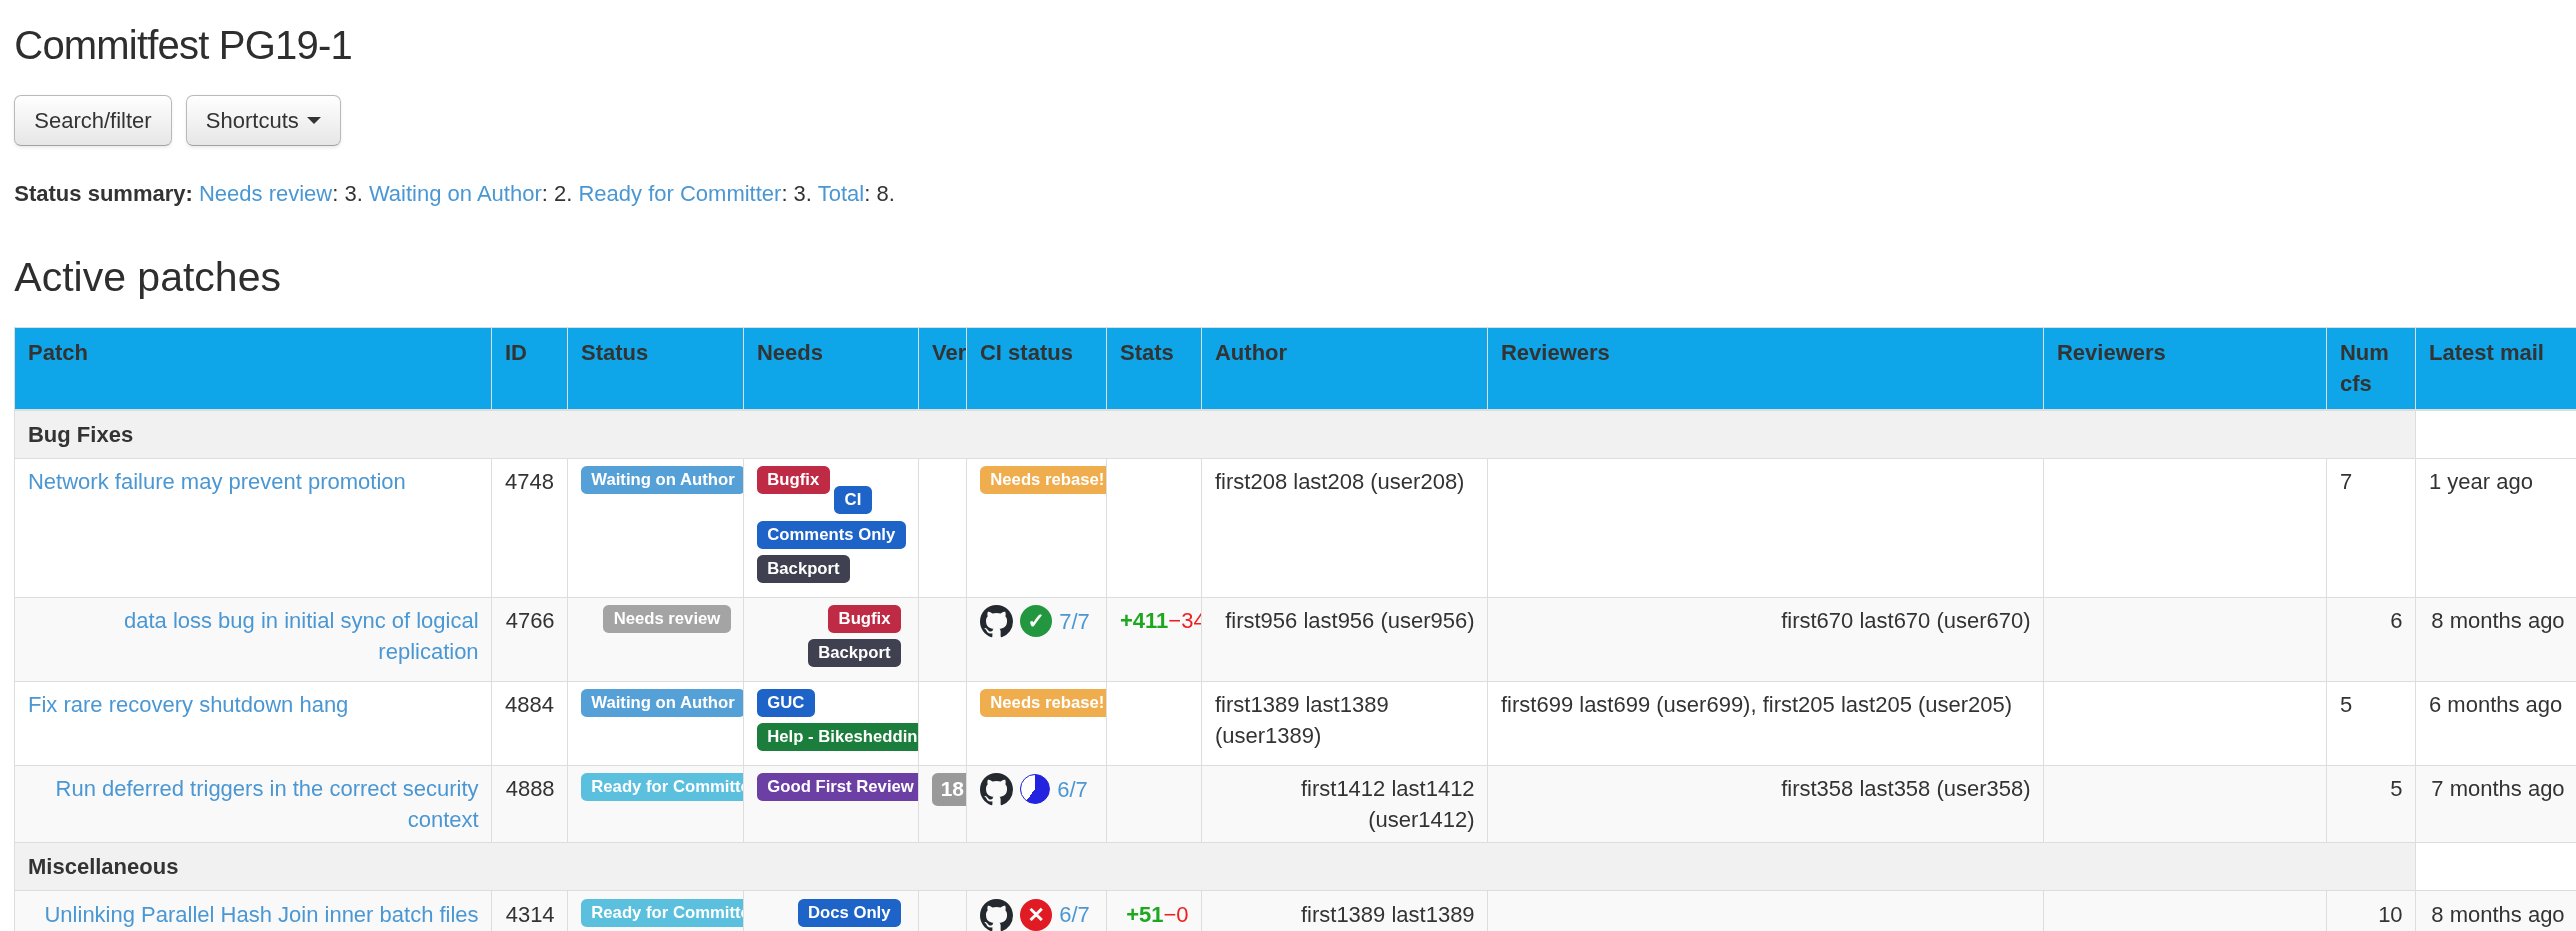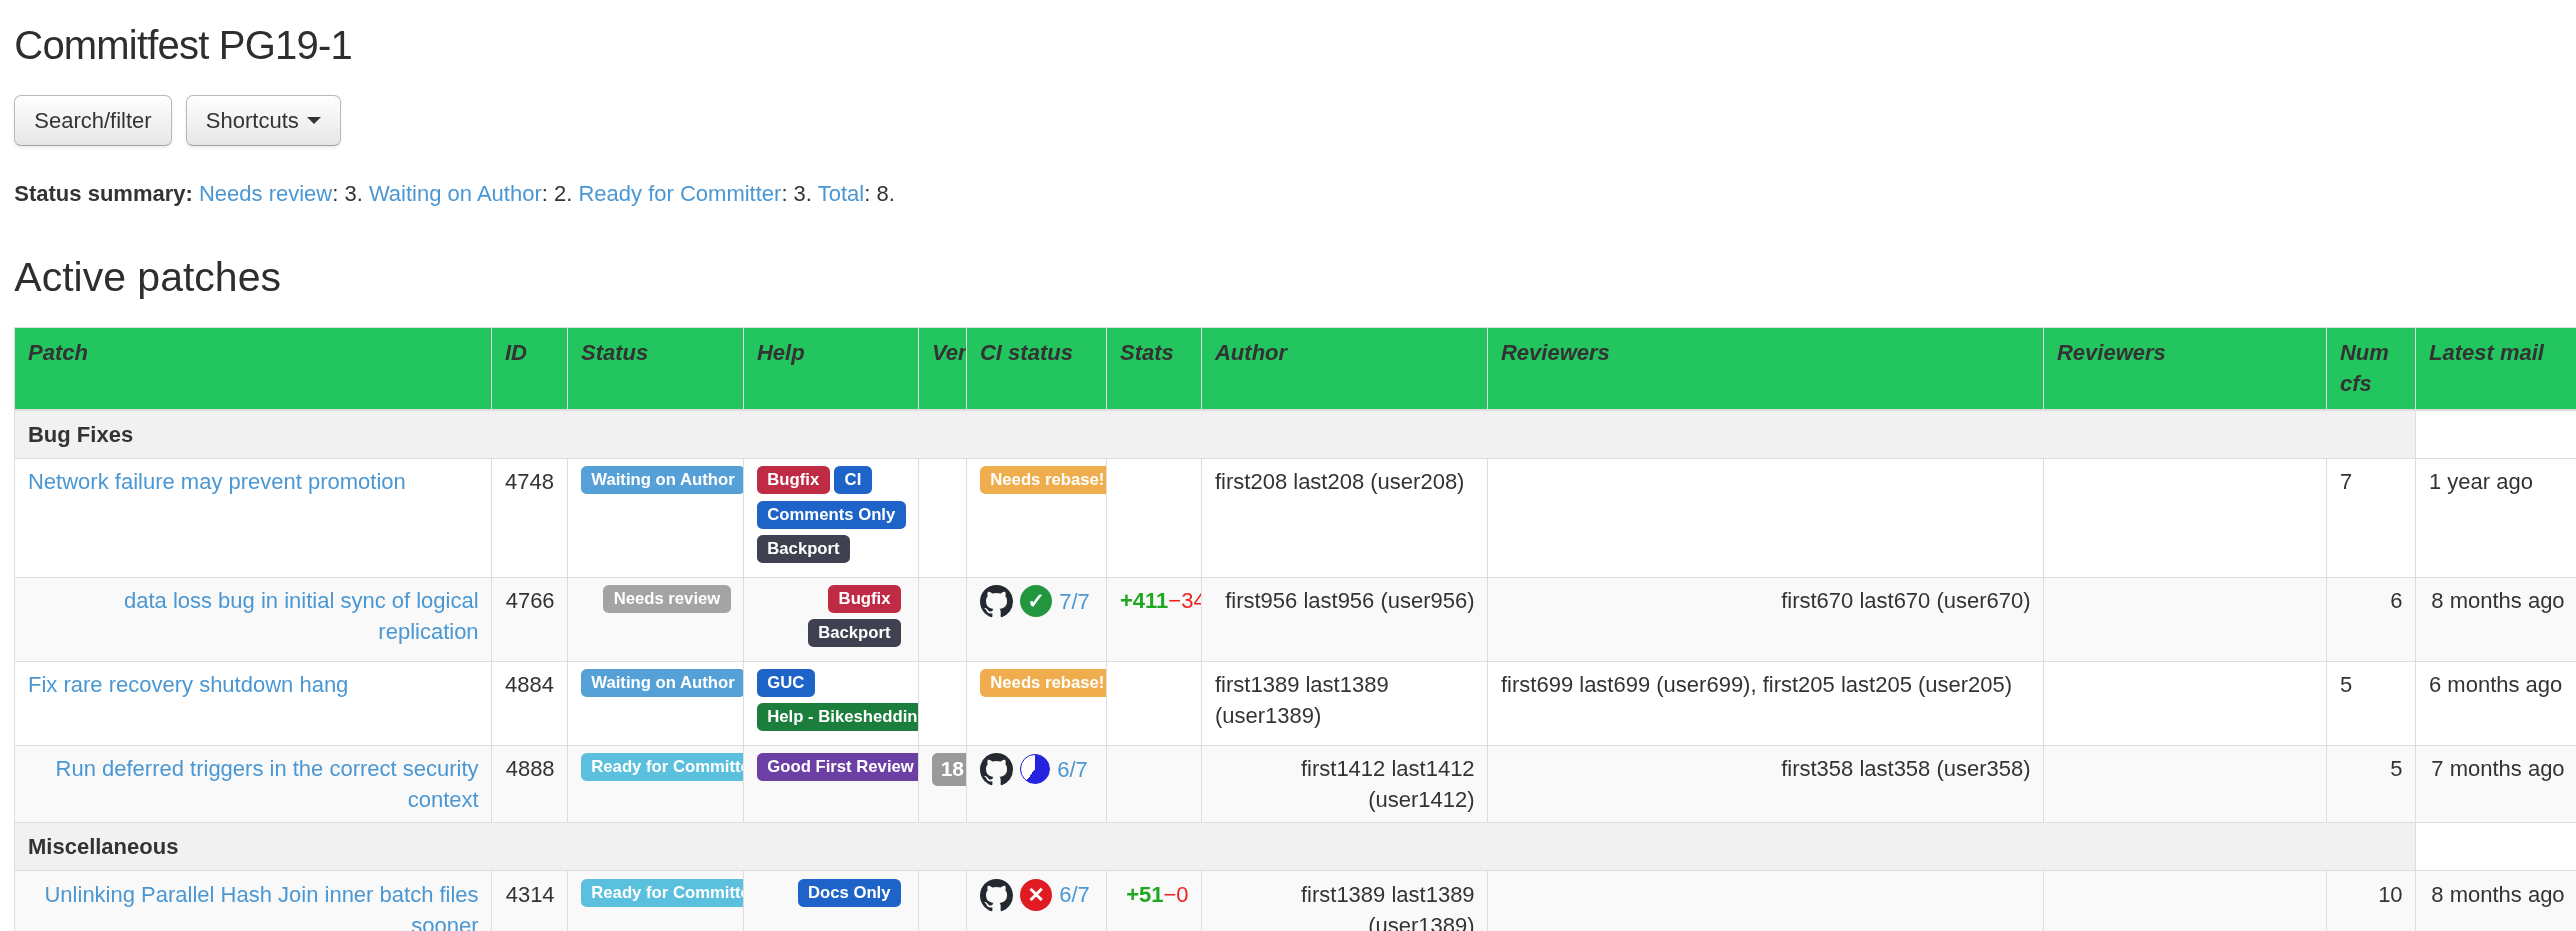--- a/index.html
+++ b/index.html
@@ -35,21 +35,21 @@
   a.link { color: #4a97d3; text-decoration: none; cursor: pointer; }
 
   table.patches {
     border-collapse: collapse; table-layout: fixed;
     width: 2562px; background: #fff;
   }
   .patches th, .patches td {
     border: 1.6px solid #ddd; vertical-align: top; text-align: left;
     padding: 7.1px 12.7px; font-size: 22px; overflow: hidden;
   }
-  .patches thead th { font-weight: bold; padding: 9.5px 12.7px; border-bottom: 2.4px solid #ddd; background: #22c55e; font-style: italic; }
+  .patches thead th { font-weight: bold; padding: 9.5px 12.7px; border-bottom: 2.4px solid #ddd; background: #0ea5e9; }
   tr.striped td { background: #f9f9f9; text-align: right; }
   tr.section-row th {
     background: #f1f1f1; font-weight: bold; color: #333; padding: 8px 12.7px;
   }
   tr.section-row td { background: #fff; }
 
   .badge {
     display: inline-block; white-space: nowrap;
     font-size: 16.7px; font-weight: bold; color: #fff;
     padding: 4px 10.3px 4.8px; border-radius: 5.6px; line-height: 1.15;
@@ -102,41 +102,41 @@
       <col style="width:556px">
         <col style="width:283px">
         <col style="width:89px">
         <col style="width:162px">
     </colgroup>
     <thead>
         <tr id="header-row">
           <th>Patch</th>
           <th>ID</th>
           <th>Status</th>
-          <th>Help</th>
+          <th>Needs</th>
           <th>Ver</th>
           <th>CI status</th>
           <th>Stats</th>
           <th>Author</th>
           <th>Reviewers</th>
           <th>Reviewers</th>
           <th>Num cfs</th>
           <th>Latest mail</th>
         </tr>
       </thead>
     <tbody id="table-body">
         <tr class="section-row">
           <th colspan="11">Bug Fixes</th>
           <td></td>
         </tr>
         <tr>
           <td><a class="link">Network failure may prevent promotion</a></td>
           <td>4748</td>
           <td><span class="badge" style="background: rgb(85, 160, 215);">Waiting on Author</span></td>
-          <td class="tags-cell"><span class="badge" style="background: rgb(191, 43, 69);">Bugfix</span><span class="badge" style="background: rgb(29, 99, 200);">CI</span><span class="badge" style="background: rgb(29, 99, 200);">Comments Only</span><span class="badge" style="background: rgb(63, 65, 80);">Backport</span></td>
+          <td class="tags-cell"><span class="badge" style="background: rgb(191, 43, 69);">Bugfix</span><span class="badge" style="background: rgb(29, 99, 200); margin-top: 20px;">CI</span><span class="badge" style="background: rgb(29, 99, 200);">Comments Only</span><span class="badge" style="background: rgb(63, 65, 80);">Backport</span></td>
           <td></td>
           <td><span class="badge" style="background: rgb(240, 173, 78);">Needs rebase!</span></td>
           <td></td>
           <td>first208 last208 (user208)</td>
           <td></td>
           <td></td>
           <td>7</td>
           <td>1 year ago</td>
         </tr>
         <tr class="striped">

